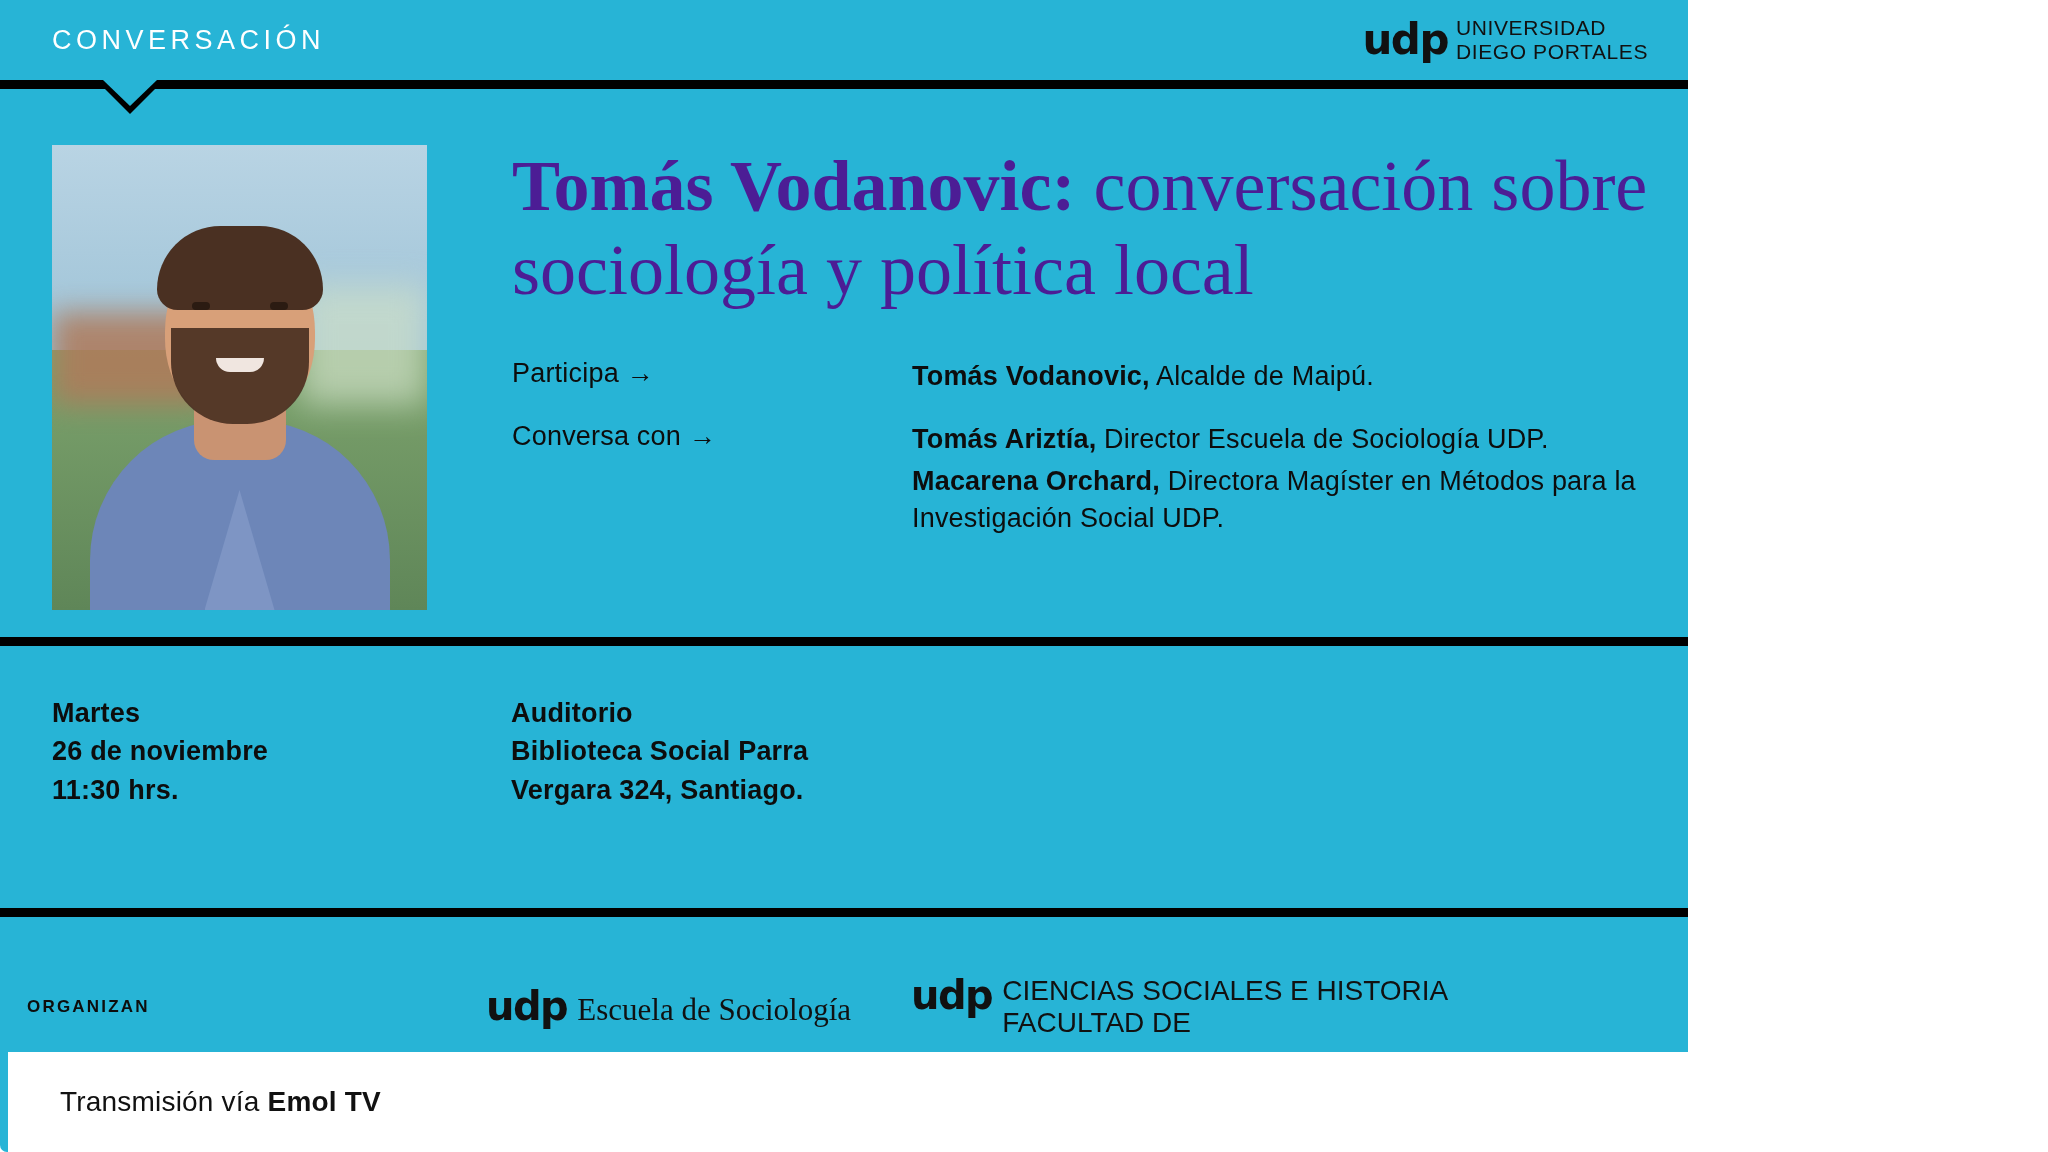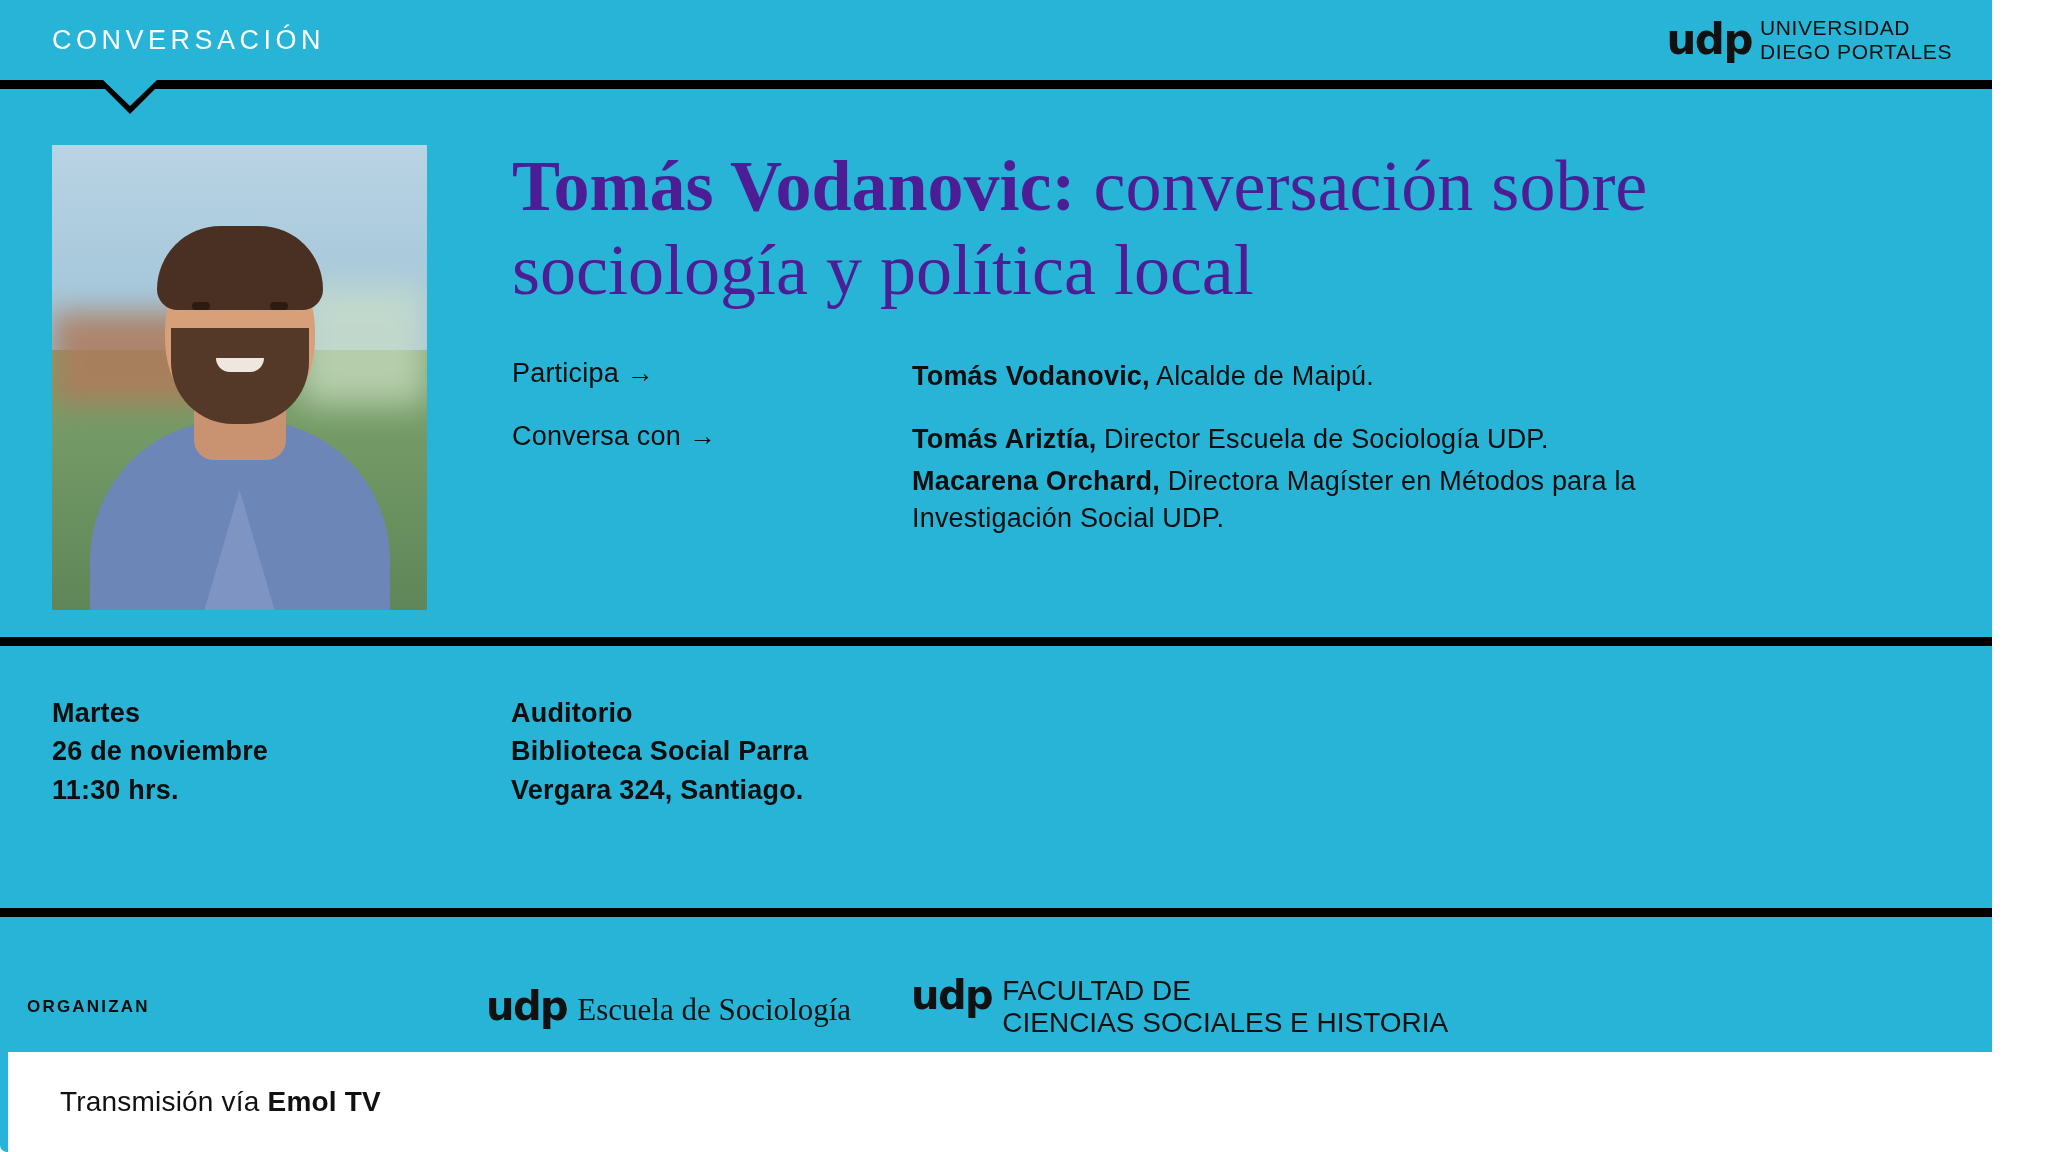--- a/index.html
+++ b/index.html
@@ -8,21 +8,21 @@
   }
   body {
     width: 2048px;
     height: 1152px;
     background: #ffffff;
     font-family: "Liberation Sans", sans-serif;
     overflow: hidden;
   }
   .poster {
     position: relative;
-    width: 1992px;
+    width: 1688px;
     height: 1152px;
     background: #27b4d6;
     box-sizing: border-box;
     border-radius: 7px;
   }
 
   
   .header {
     position: relative;
     height: 80px;
@@ -383,22 +383,22 @@
     <div class="org-label">ORGANIZAN</div>
 
     <div class="org-logo">
       <span class="udp-mark">udp</span>
       <span class="org-logo-text-serif">Escuela de Sociología</span>
     </div>
 
     <div class="org-logo second">
       <span class="udp-mark">udp</span>
       <span class="org-stack">
+        <div>CIENCIAS SOCIALES E HISTORIA</div>
         <div>FACULTAD DE</div>
-        <div>CIENCIAS SOCIALES E HISTORIA</div>
       </span>
     </div>
   </div>
 
   <div class="footer">
     <div class="footer-text">
       <span>Transmisión vía </span><b>Emol TV</b>
     </div>
   </div>
 

